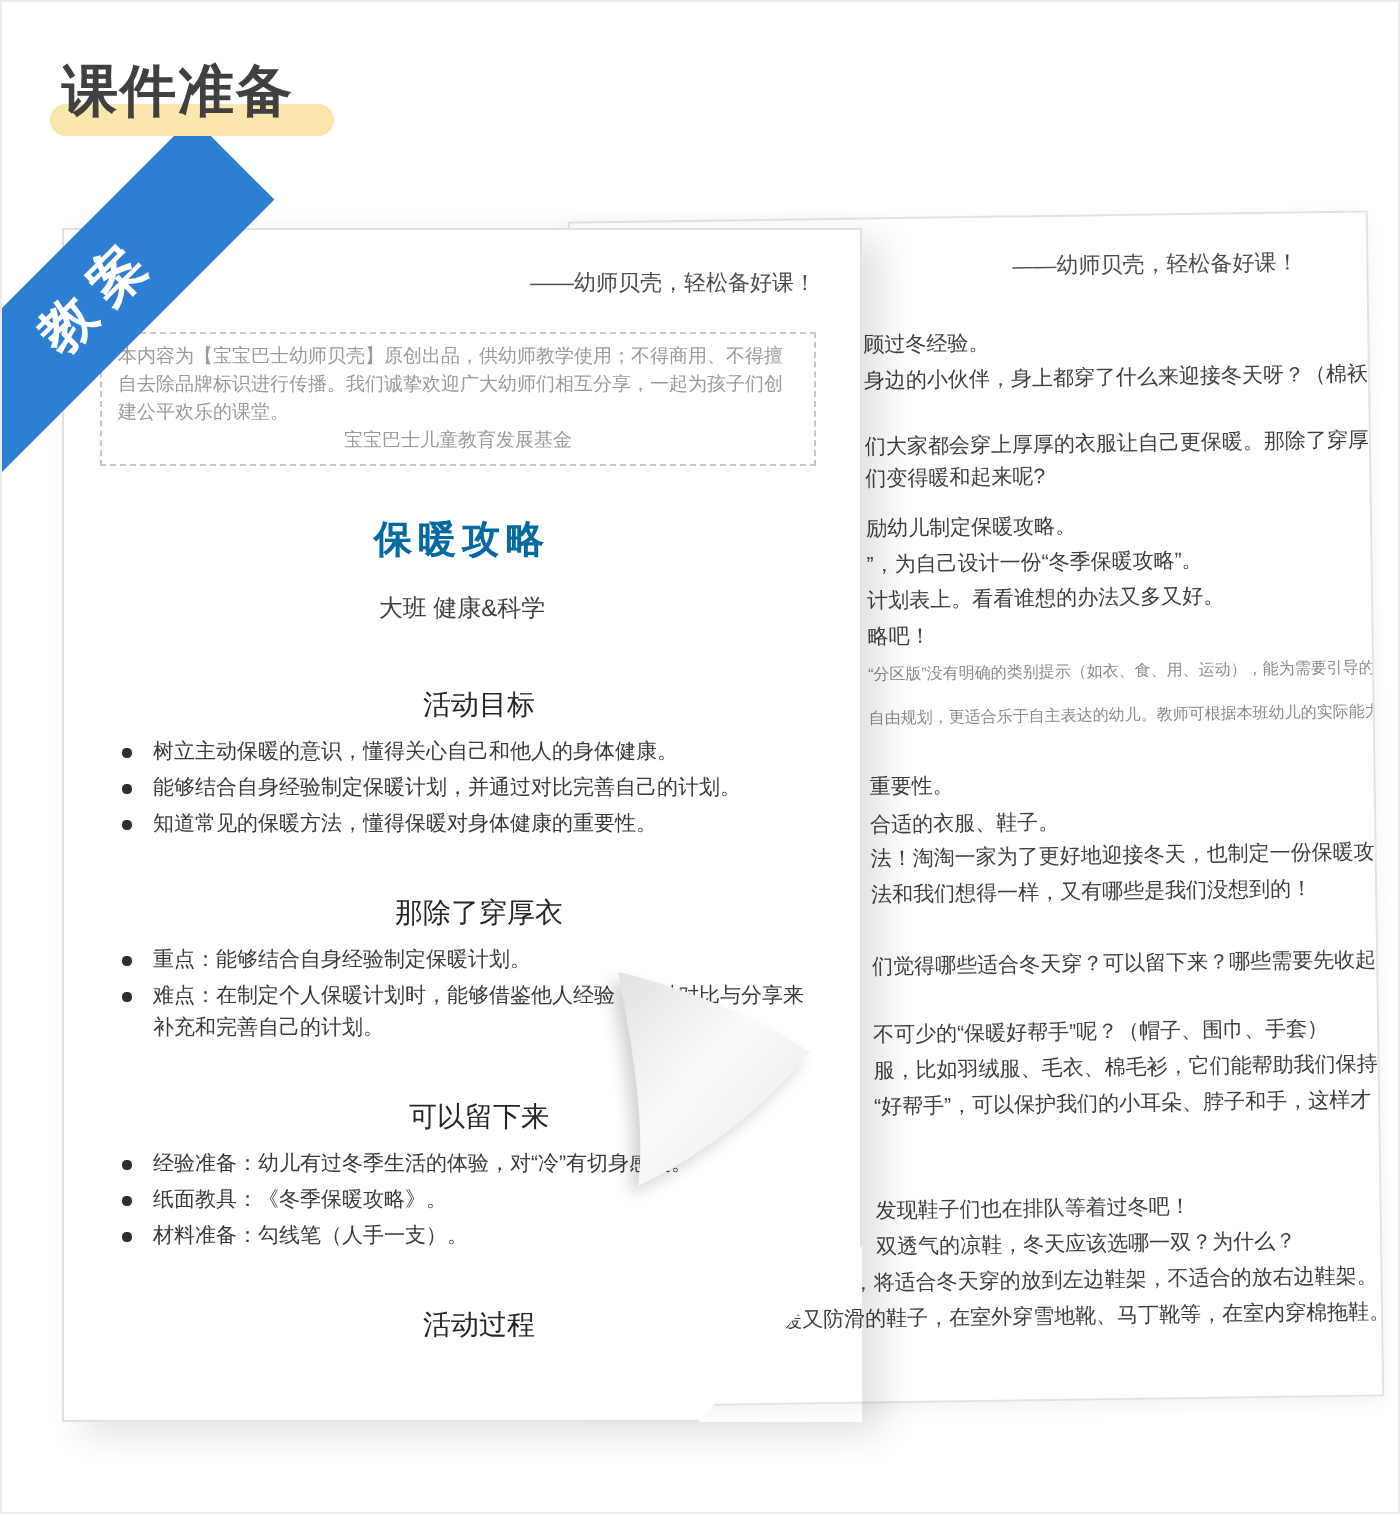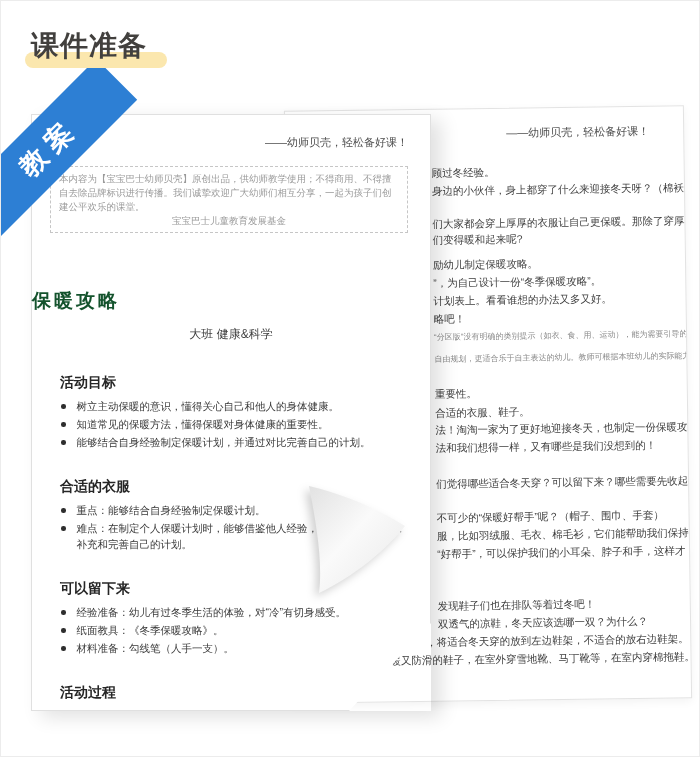--- a/index.html
+++ b/index.html
@@ -37,24 +37,24 @@
 
   
   .front-page { position:absolute; left:30px; top:113px; width:400px; height:597px;
     background:#ffffff; border:1px solid #e0e0e0; z-index:3;
     clip-path:polygon(0 0, 100% 0, 100% calc(100% - 88px), calc(100% - 82px) 100%, 0 100%);
     padding-top:20px; }
   .fp-tagline { text-align:right; margin-right:22px; font-size:11px; color:#4c4c4c; line-height:15px; }
   .copyright { margin:16px 22px 12px 18px; border:1px dashed #c6c6c6; padding:5px 8px 4px;
     font-size:9.5px; line-height:14px; color:#9a9a9a; }
   .copyright .sig { text-align:center; }
-  .fp-title { margin-top:54px; font-size:19px; font-weight:700;
-    letter-spacing:3px; color:#14532d; line-height:27px; }
+  .fp-title { margin-top:24px; text-align:center; font-size:19px; font-weight:700;
+    letter-spacing:3px; color:#0369a1; line-height:27px; }
   .fp-subtitle { margin-top:13px; text-align:center; font-size:12px; color:#3f3f3f; line-height:15px; }
-  .fp-h { margin:26px 11px 0 28px; font-size:14px; font-weight:700; color:#262626; line-height:20px; }
+  .fp-h { margin:26px 11px 0 28px; font-size:14px; font-weight:400; color:#262626; line-height:20px;text-align:center; }
   .fp-h.first { margin-top:30px; }
   .fp-ul { margin:6px 18px 0 28px; list-style:none; }
   .fp-li { display:flex; margin-bottom:2px; font-size:10.5px; line-height:16px; color:#3a3a3a; }
   .dot { flex:0 0 auto; width:4.5px; height:4.5px; border-radius:50%; background:#2e2e2e; margin:6px 11px 0 1px; }
 
   
   .curl { position:absolute; left:296px; top:479px; width:112px; height:122px; z-index:20;
     filter:drop-shadow(-4px 4px 4px rgba(0,0,0,0.18)); }
 </style>
 </head>
@@ -110,29 +110,29 @@
     <div class="fp-subtitle">大班 健康&amp;科学</div>
 
     <div class="fp-h first">活动目标</div>
     <ul class="fp-ul">
       <li class="fp-li">
           <span class="dot"></span>
           <span>树立主动保暖的意识，懂得关心自己和他人的身体健康。</span>
         </li>
       <li class="fp-li">
           <span class="dot"></span>
-          <span>知道常见的保暖方法，懂得保暖对身体健康的重要性。</span>
+          <span>能够结合自身经验制定保暖计划，并通过对比完善自己的计划。</span>
         </li>
       <li class="fp-li">
           <span class="dot"></span>
-          <span>能够结合自身经验制定保暖计划，并通过对比完善自己的计划。</span>
+          <span>知道常见的保暖方法，懂得保暖对身体健康的重要性。</span>
         </li>
     </ul>
 
-    <div class="fp-h">合适的衣服</div>
+    <div class="fp-h">那除了穿厚衣</div>
     <ul class="fp-ul">
       <li class="fp-li">
           <span class="dot"></span>
           <span>重点：能够结合自身经验制定保暖计划。</span>
         </li>
       <li class="fp-li">
           <span class="dot"></span>
           <span>难点：在制定个人保暖计划时，能够借鉴他人经验，通过对比与分享来补充和完善自己的计划。</span>
         </li>
     </ul>

